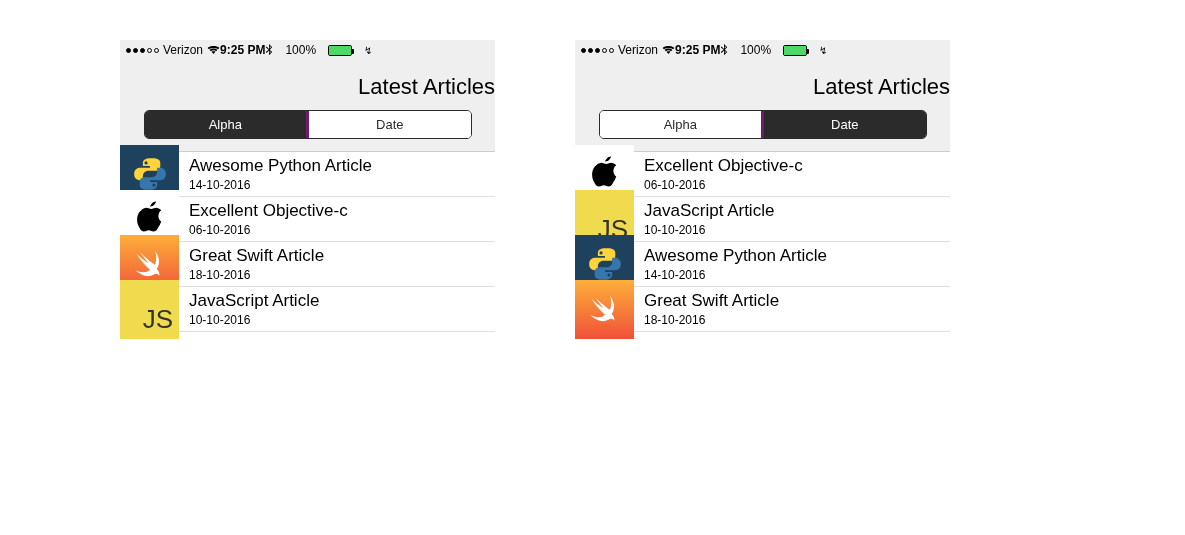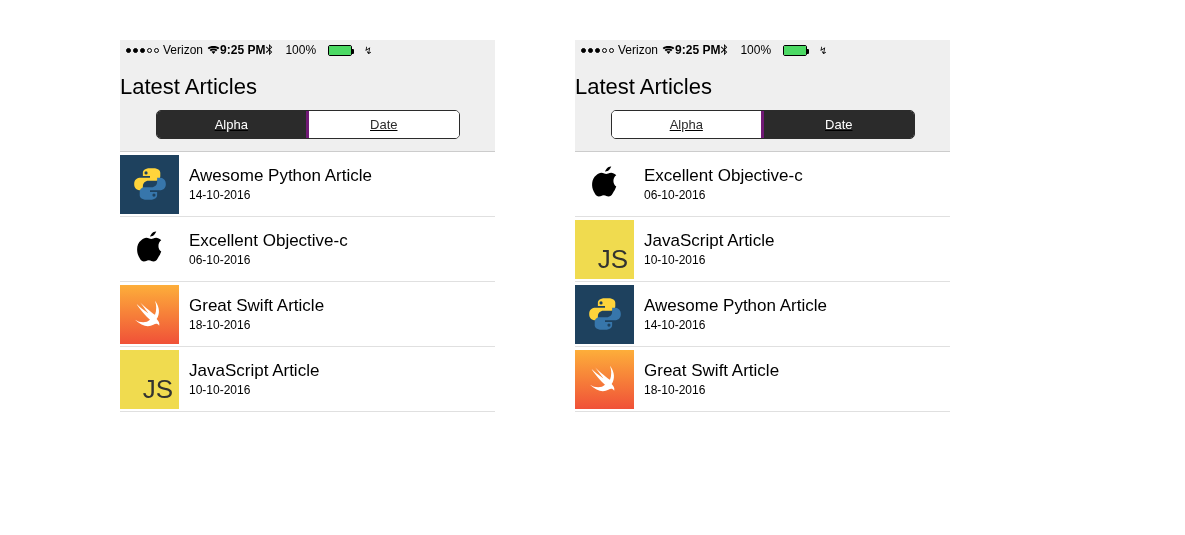--- a/index.html
+++ b/index.html
@@ -42,34 +42,33 @@
       width: 2px; height: 5px; background: #000; border-radius: 0 1px 1px 0;
     }
     .battery-fill { background: #4cd964; height: 100%; width: 100%; border-radius: 1px; }
     .bolt { font-size: 10px; }
     .nav-header {
       background: #efefef;
       border-bottom: 1px solid #ccc;
       padding: 8px 0 12px 0;
     }
     .nav-title {
-      text-align: left;
+      text-align: right;
       font-size: 22px;
       font-weight: 400;
       padding: 6px 0 10px 0;
     }
     .segmented {
       display: flex;
-      width: 304px;
+      width: 328px;
       margin: 0 auto;
       border: 1px solid #2b2b2b;
       border-radius: 5px;
       overflow: hidden;
       height: 29px;
-      text-decoration: underline;
     }
     .segment {
       flex: 1;
       display: flex;
       align-items: center;
       justify-content: center;
       font-size: 13px;
       cursor: pointer;
       background: #fff;
       color: #2b2b2b;
@@ -77,21 +76,21 @@
     .segment.active {
       background: #2b2b2b;
       color: #fff;
     }
     .segment + .segment { border-left: 3px solid #701a75; }
     .list { background: #fff; }
     .row {
       display: flex;
       align-items: center;
       border-bottom: 1px solid #e0e0e0;
-      height: 65px;
+      height: 45px;
     }
     .row-icon {
       width: 59px; height: 59px;
       display: flex; align-items: center; justify-content: center;
       flex-shrink: 0;
     }
     .row-text { padding-left: 10px; }
     .row-title { font-size: 17px; font-weight: 400; color: #000; }
     .row-date { font-size: 12px; color: #000; margin-top: 2px; }
     .icon-python { background: #1e415e; }

